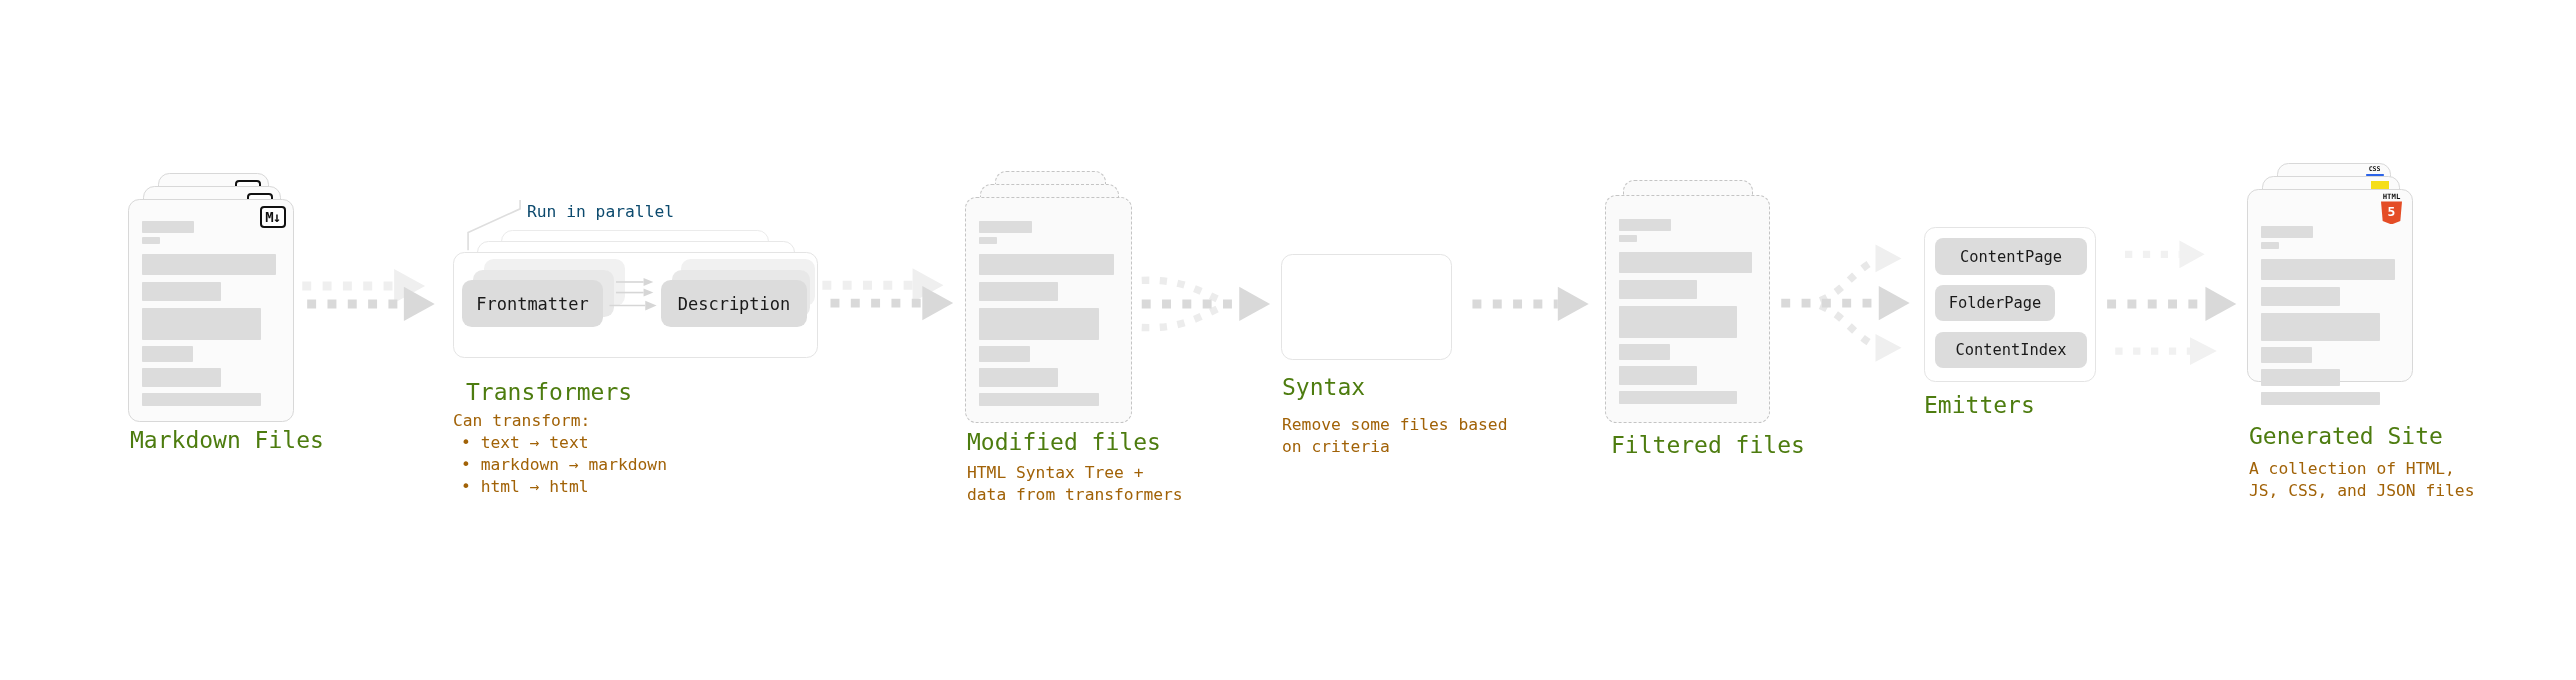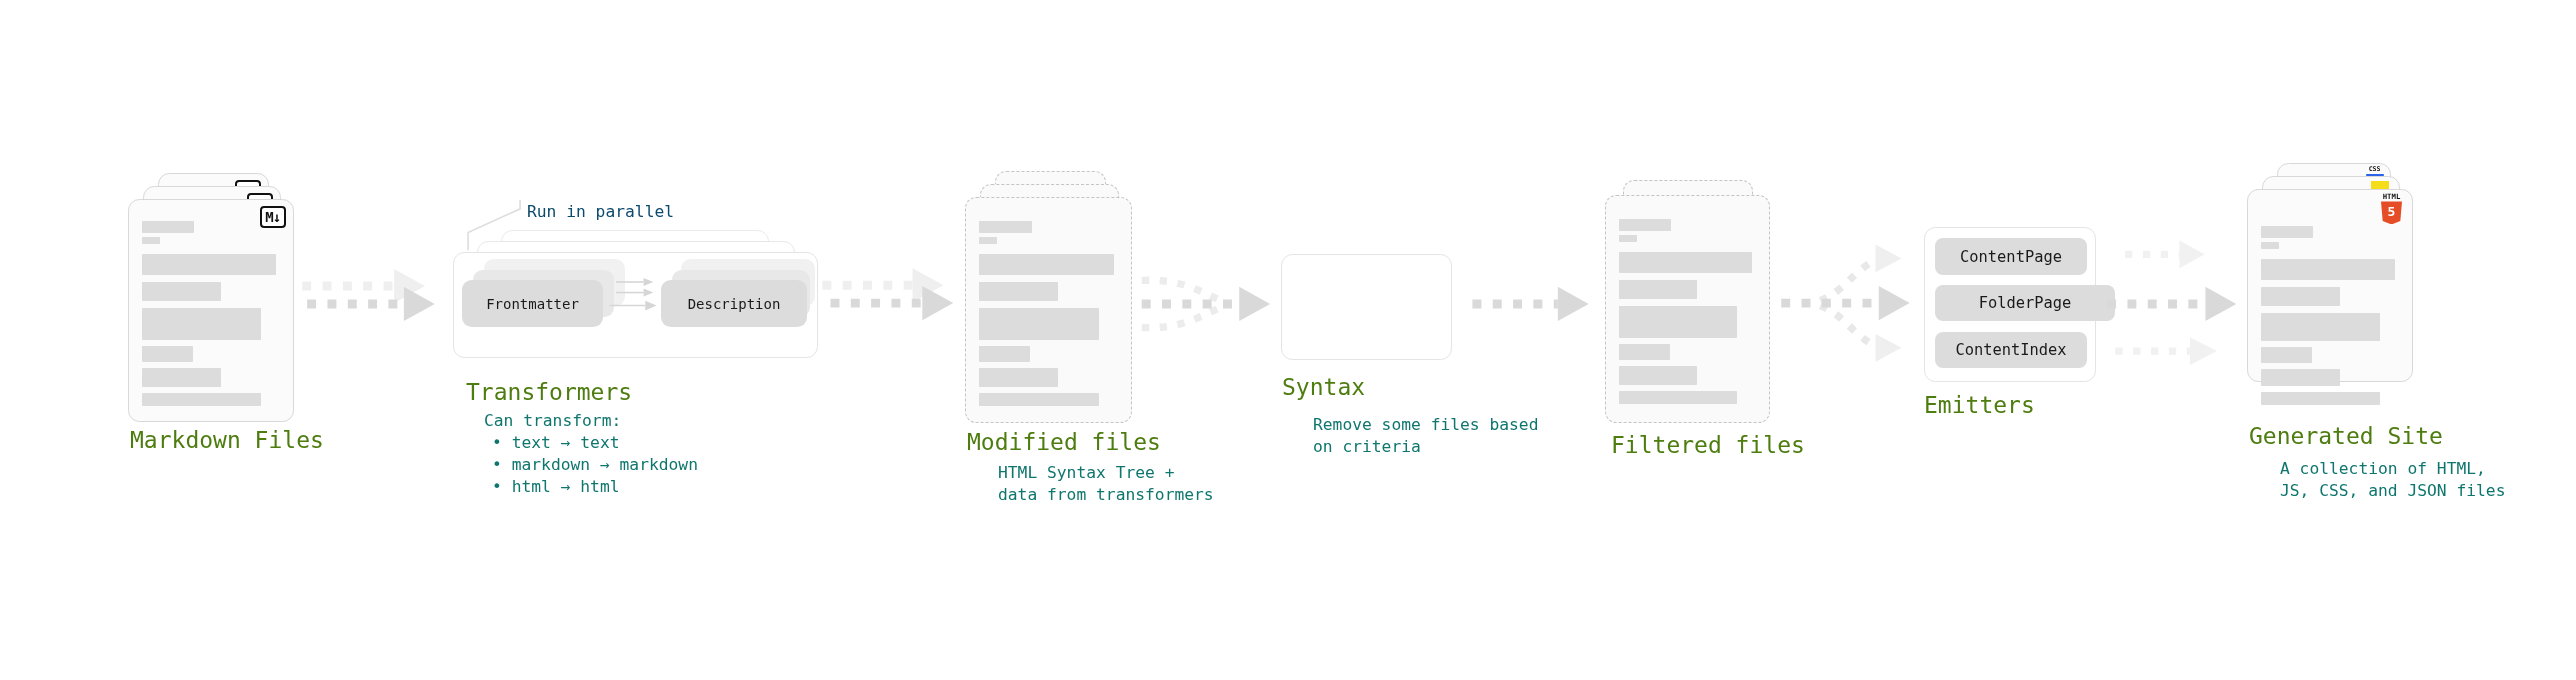--- a/index.html
+++ b/index.html
@@ -36,27 +36,27 @@
     font-size:13px;font-weight:bold;line-height:21px;text-align:center;
   }
   .css-badge{position:absolute;top:2.4px;right:6.5px;width:18px;text-align:center;}
   .css-word{font-size:6.5px;font-weight:bold;color:#111;line-height:6.5px;}
   .css-bar{height:2.4px;background:#2b63e8;margin-top:0.8px;border-radius:0.8px;}
   .js-badge{position:absolute;top:4.1px;right:9.8px;width:18.7px;height:9.8px;background:#f5de19;}
   
   .frame{position:absolute;background:#ffffff;border:1.6px solid #e4e4e4;border-radius:11.4px;box-sizing:border-box;}
   .chip{
     position:absolute;background:#dcdcdc;border-radius:9.8px;color:#1a1a1a;
-    font-size:14px;display:flex;align-items:center;justify-content:center;box-sizing:border-box;
+    font-size:17px;display:flex;align-items:center;justify-content:center;box-sizing:border-box;
   }
   .chip.ghost1{background:#e8e8e8;color:transparent;}
   .chip.ghost2{background:#f1f1f1;color:transparent;}
   
   .stage-title{position:absolute;font-size:23px;color:#4d7c0f;white-space:nowrap;}
-  .stage-body{position:absolute;font-size:16.3px;line-height:22px;color:#0f766e;white-space:nowrap;margin-left:31px;}
+  .stage-body{position:absolute;font-size:16.3px;line-height:22px;color:#a16207;white-space:nowrap;}
   .annotation{position:absolute;font-size:16.3px;color:#0c4a6e;white-space:nowrap;}
   .indent{padding-left:8.1px;}
   
   #flow-layer{position:absolute;left:0;top:0;pointer-events:none;}
 </style>
 </head>
 <body>
 
 <div id="canvas">
 
@@ -139,21 +139,21 @@
       <div class="bar b5"></div>
       <div class="bar b6"></div>
       <div class="bar b7"></div>
       <div class="bar b8"></div>
     </div>
   </div>
   <div class="stage-title" style="left:1611px;top:432px;">Filtered files</div>
 
   <div class="frame" style="left:1924px;top:227px;width:172px;height:155px;"></div>
   <div class="chip" style="left:1935px;top:238px;width:152px;height:37px;font-size:15.4px;border-radius:8.1px;">ContentPage</div>
-  <div class="chip" style="left:1935px;top:285px;width:180px;height:36px;font-size:15.4px;border-radius:8.1px;">FolderPage</div>
+  <div class="chip" style="left:1935px;top:285px;width:120px;height:36px;font-size:15.4px;border-radius:8.1px;">FolderPage</div>
   <div class="chip" style="left:1935px;top:332px;width:152px;height:36px;font-size:15.4px;border-radius:8.1px;">ContentIndex</div>
   <div class="stage-title" style="left:1924px;top:392px;">Emitters</div>
 
   <div class="doc" style="left:2277px;top:163px;width:114px;height:98px;">
     <div class="css-badge">
       <div class="css-word">CSS</div>
       <div class="css-bar"></div>
     </div>
   </div>
   <div class="doc" style="left:2262px;top:176px;width:138px;height:98px;">

